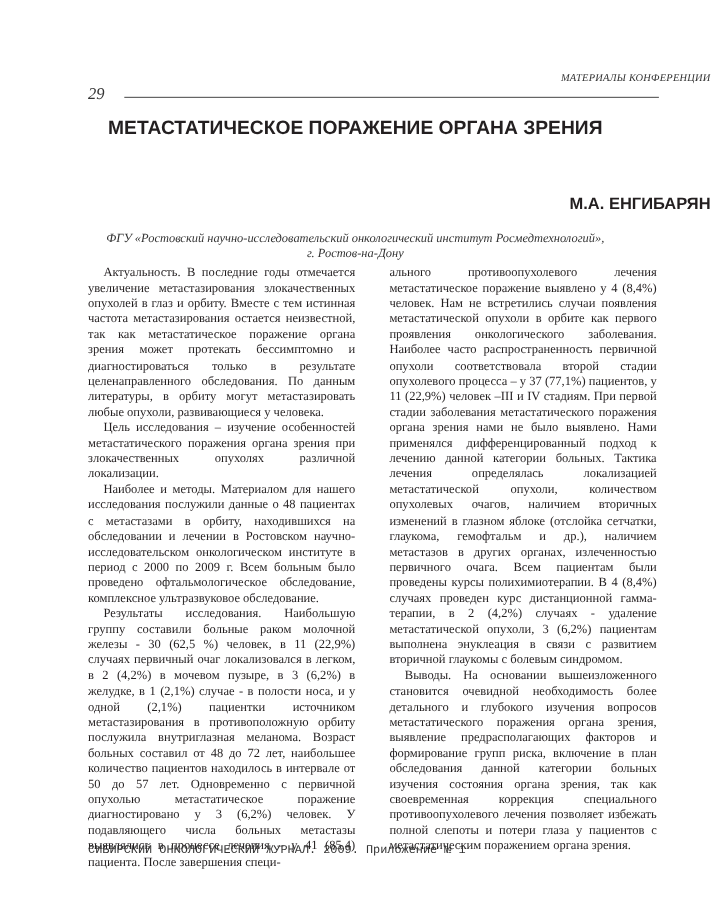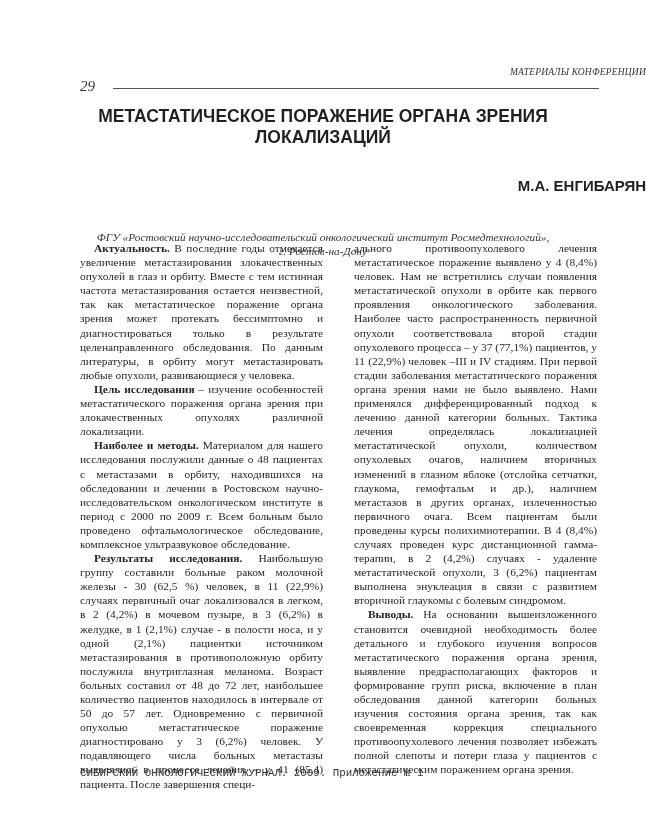--- a/index.html
+++ b/index.html
@@ -16,47 +16,46 @@
   .title {
     position: absolute; top: 106px; left: 60px; width: 526px; text-align: center;
     font-family: "Liberation Sans", sans-serif; font-weight: bold; font-size: 17.5px; line-height: 21px; color: #231f20;
   }
   .author {
     position: absolute; top: 177px; left: 0; width: 646px; text-align: right;
     font-family: "Liberation Sans", sans-serif; font-weight: bold; font-size: 15px;
   }
   .affil {
     position: absolute; top: 210px; left: 60px; width: 526px; text-align: center;
-    font-family: "Liberation Serif", serif; font-style: italic; font-size: 11.3px; line-height: 14px; color: #333; margin-top: 20px;
+    font-family: "Liberation Serif", serif; font-style: italic; font-size: 11.3px; line-height: 14px; color: #333;
   }
   .col {
     position: absolute; top: 241px;
     font-family: "Liberation Serif", serif; font-size: 11.4px; line-height: 14.1px;
     text-align: justify; color: #231f20;
   }
   .col-left { left: 80px; width: 243px; }
   .col-right { left: 354px; width: 243px; }
   .col p { margin: 0; text-indent: 14px; hyphens: manual; }
   .col p.cont { text-indent: 0; }
-  .col b { font-weight: bold; }
+  .col b { font-weight: normal; }
   .footer {
     position: absolute; top: 767px; left: 80px;
     font-family: Liberation Mono, monospace; font-size: 10.8px; color: #333;
   }
 </style>
 </head>
 <body>
 
 <div class="running-head">МАТЕРИАЛЫ КОНФЕРЕНЦИИ</div>
 <div class="page-num">29</div>
 <div class="rule"></div>
 
 <div class="title">
   <div>МЕТАСТАТИЧЕСКОЕ ПОРАЖЕНИЕ ОРГАНА ЗРЕНИЯ</div>
-  <div>ЛОКАЛИЗАЦИЙ</div>
 </div>
 
 <div class="author">М.А. ЕНГИБАРЯН</div>
 
 <div class="affil">
   <div>ФГУ «Ростовский научно-исследовательский онкологический институт Росмедтехнологий»,</div>
   <div>г. Ростов-на-Дону</div>
 </div>
 
 <div class="col col-left">

